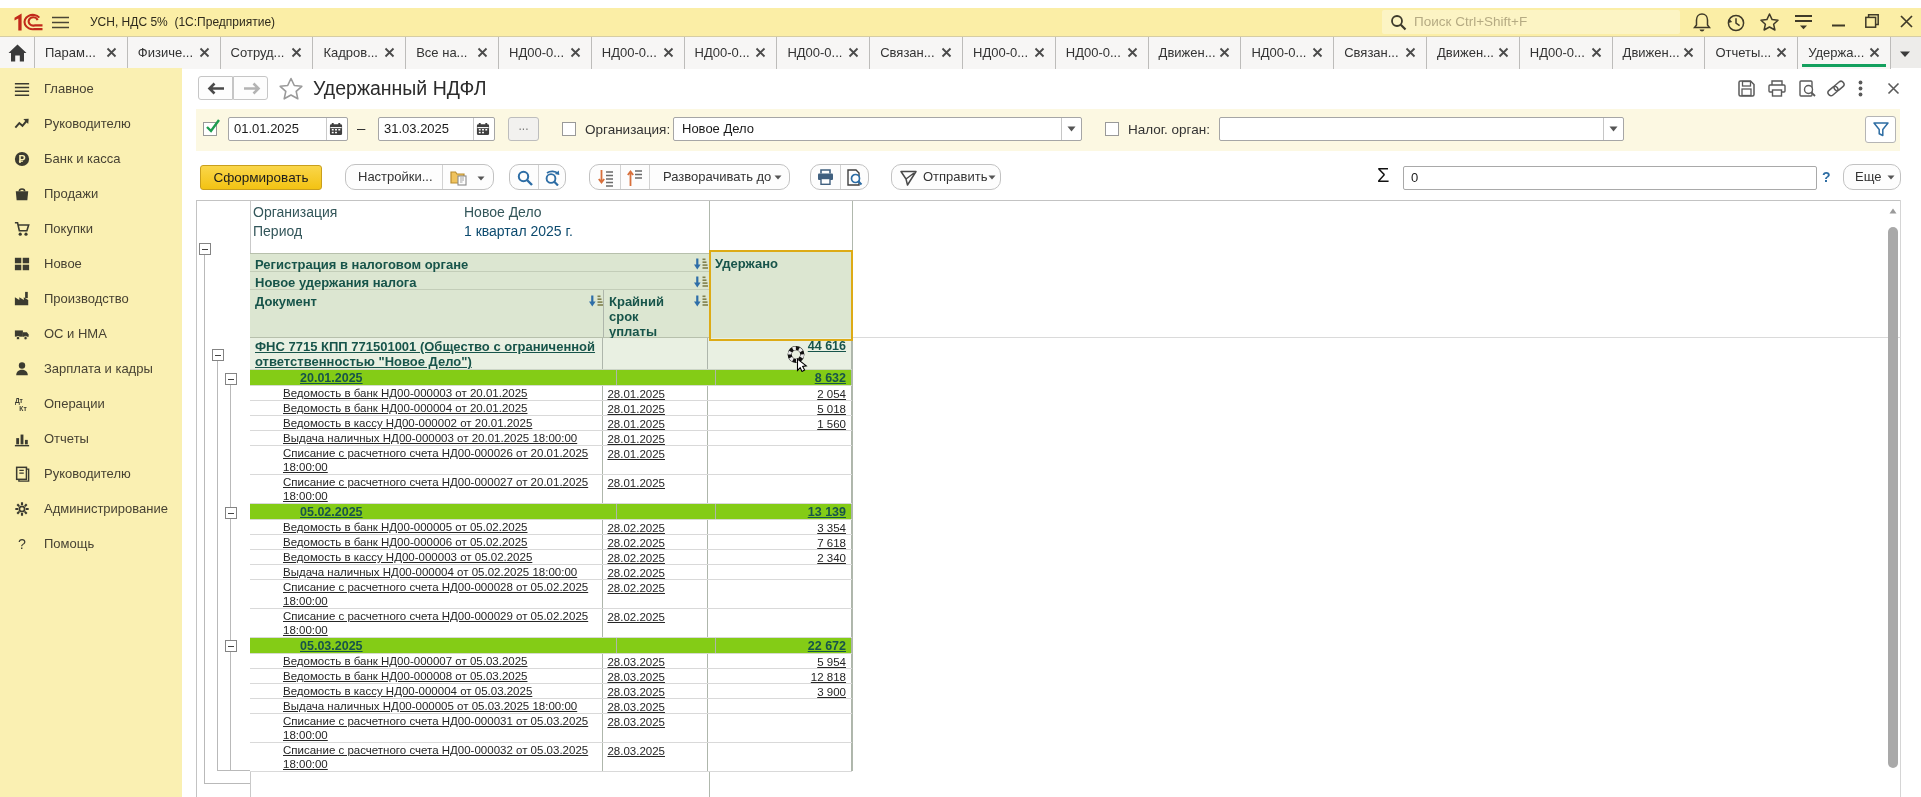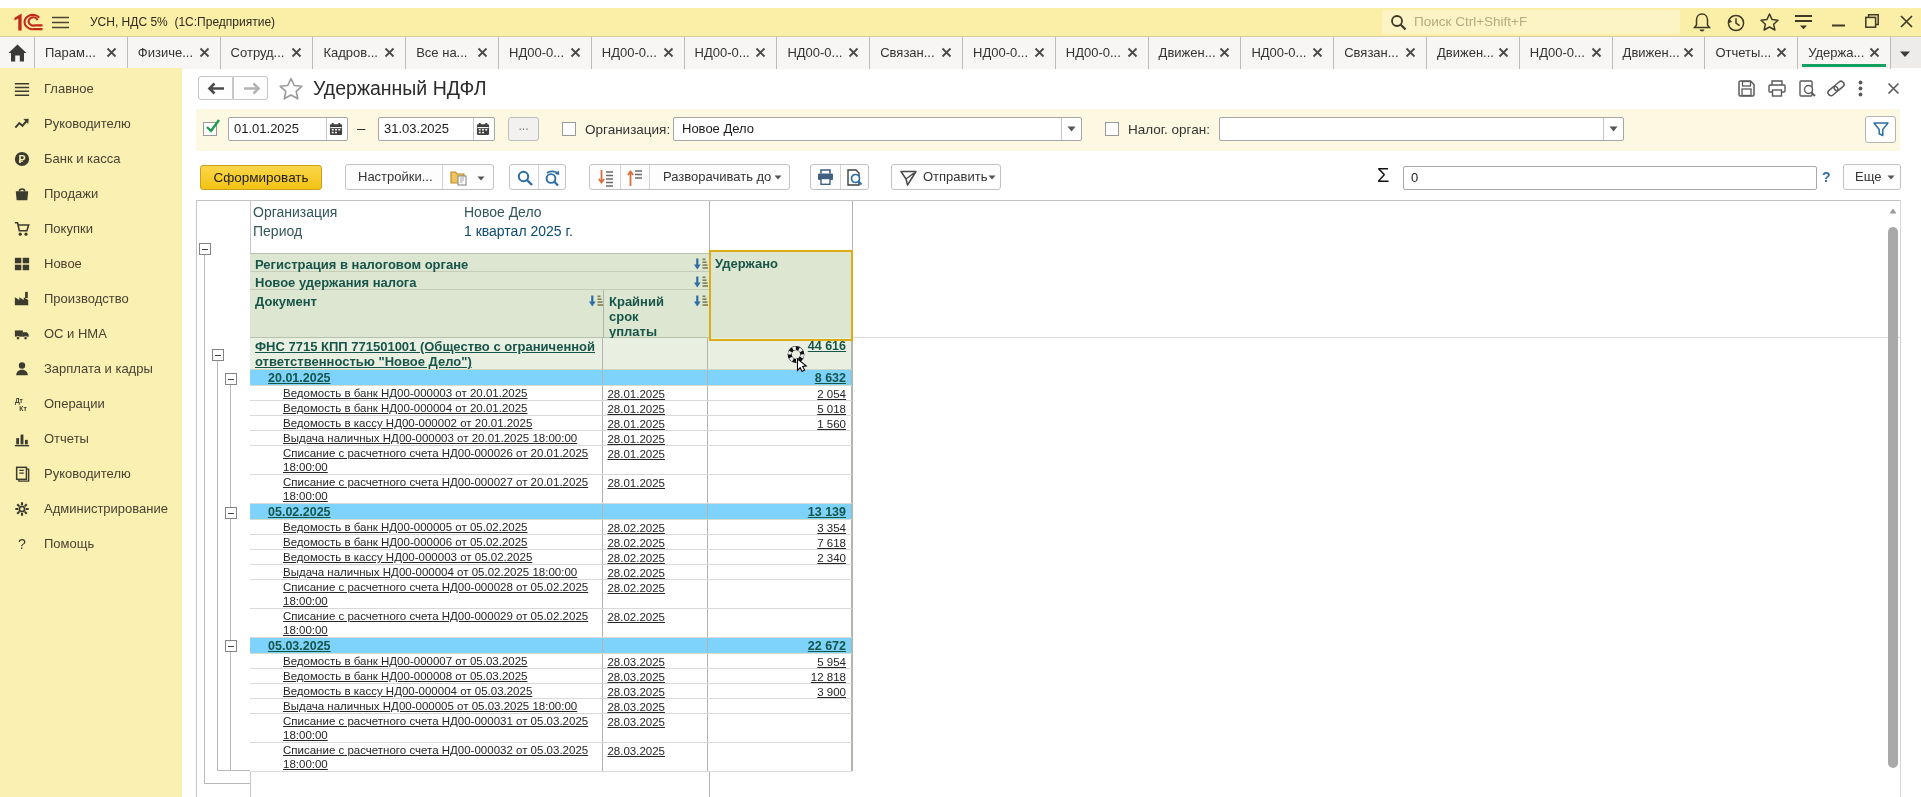--- a/index.html
+++ b/index.html
@@ -29,33 +29,33 @@
 
 
 
 .navbtn { position:absolute; top:68px; width:35px; height:24px; background:#fdfdfd; border:1px solid #c6c6c6; }
 #h1t { position:absolute; left:313px; top:69px; font-size:19.5px; color:#2b2b2b; }
 #filterrow, #toolbar, #titlerow, #tablearea { position:static; }
 .field { position:absolute; background:#fff; border:1px solid #a6a6a6; border-radius:2px; height:24px; top:109px; font-size:13px; color:#1a1a1a; }
 .cb { position:absolute; top:114px; width:14px; height:14px; background:#fff; border:1px solid #999; }
 .flbl { position:absolute; top:114px; font-size:13.5px; color:#333; white-space:nowrap; }
 
-.tbtn { position:absolute; top:156px; height:26px; background:#fdfdfd; border:1px solid #c2c2c2; border-radius:3px; font-size:13px; color:#333; }
+.tbtn { position:absolute; top:156px; height:26px; background:#fdfdfd; border:1px solid #c2c2c2; border-radius:10px; font-size:13px; color:#333; }
 .grn { background:#DCE6D1; }
 .hdrtxt { font-weight:bold; color:#17544a; font-size:13px; }
 .row { display:flex; width:602px; }
 .row > div { overflow:hidden; }
 .c1 { width:354px; border-right:1px solid #aeb6ab; }
 .c2 { width:105px; border-right:1px solid #aeb6ab; padding:1px 0 0 4px; }
 .c3 { width:144px; border-right:1px solid #aeb6ab; text-align:right; padding:1px 5px 0 0; }
 
 .rfns { height:32px; background:#e9f0e2; font-weight:bold; color:#17544a; font-size:13px; line-height:15px; border-bottom:1px solid #ccd5c6; }
 .rfns .c1 { padding-top:1px; }
 .rfns .c3 { font-size:12.5px; }
-.rgrp { height:16px; background:#7dd3fc; font-weight:bold; color:#17544a; font-size:12.5px; border-bottom:1px solid #d5dccd; }
+.rgrp { height:16px; background:#84cc16; font-weight:bold; color:#17544a; font-size:12.5px; border-bottom:1px solid #d5dccd;padding-left:32px; }
 .rgrp .c1 { padding-top:1px; }
 .rdet { background:#fff; color:#262626; font-size:11.5px; line-height:14px; border-bottom:1px solid #d9d9d9; }
 .row > div { box-sizing:border-box; }
 .row { box-sizing:border-box;text-decoration:underline; }
 </style>
 </head>
 <body>
 <div id="page">
   <div id="topbar">
     <svg class="abs" style="left:13px;top:4px" width="30" height="20" viewBox="0 0 30 20">

